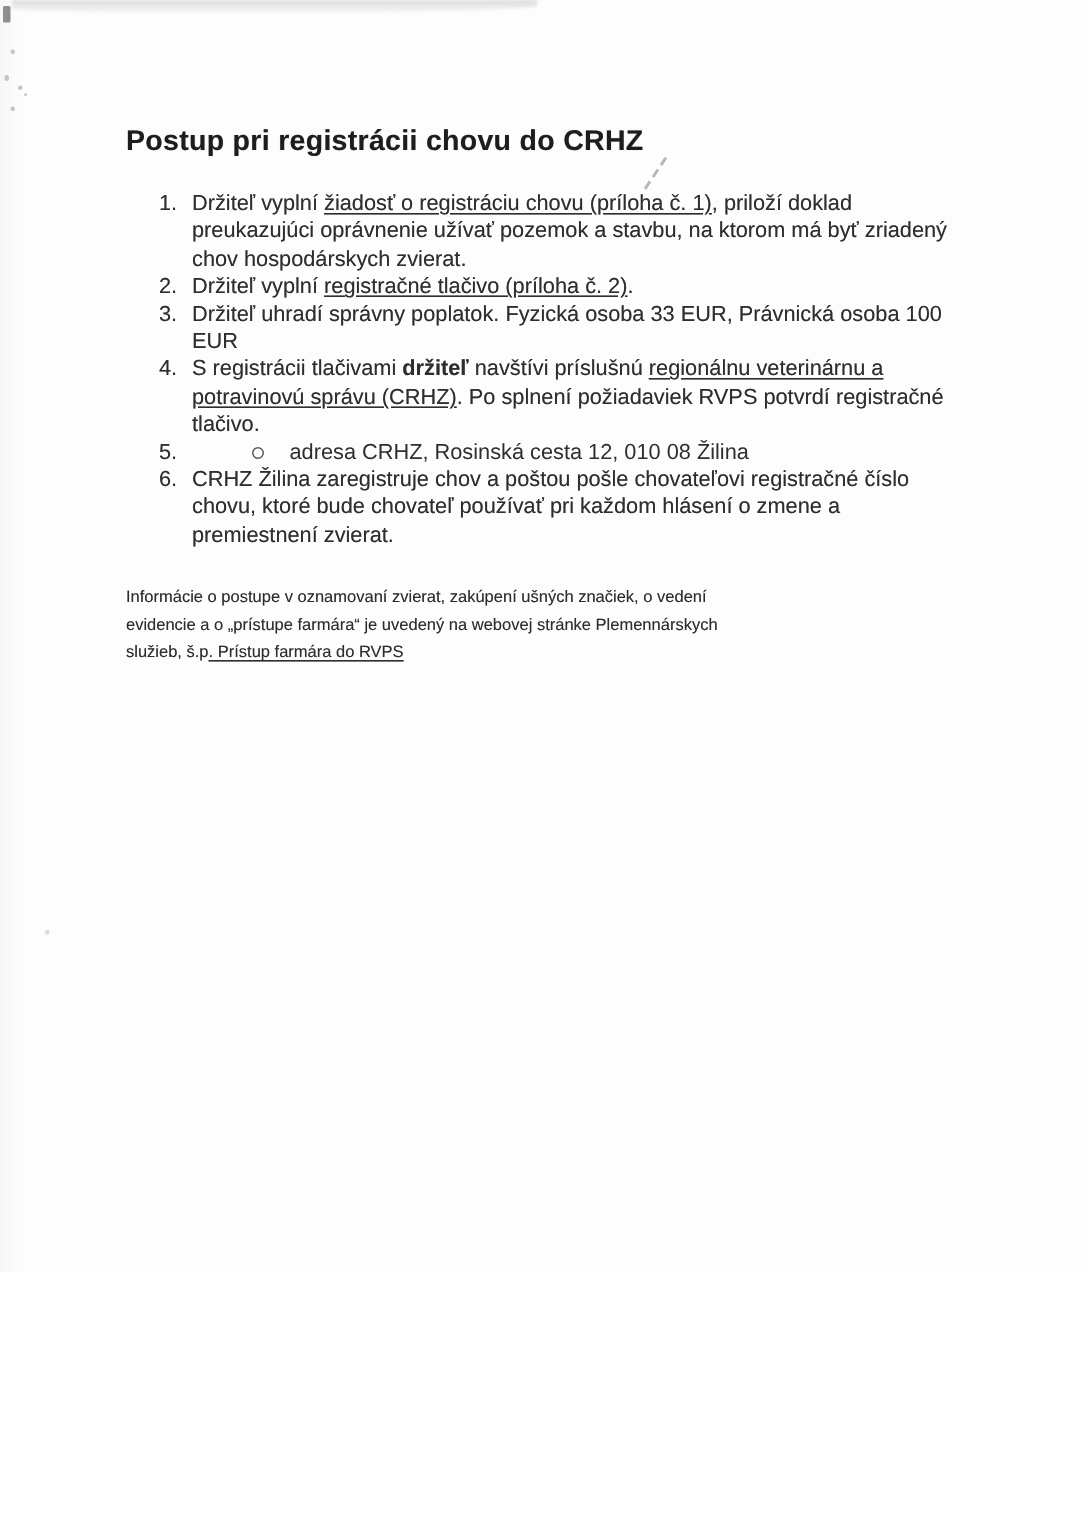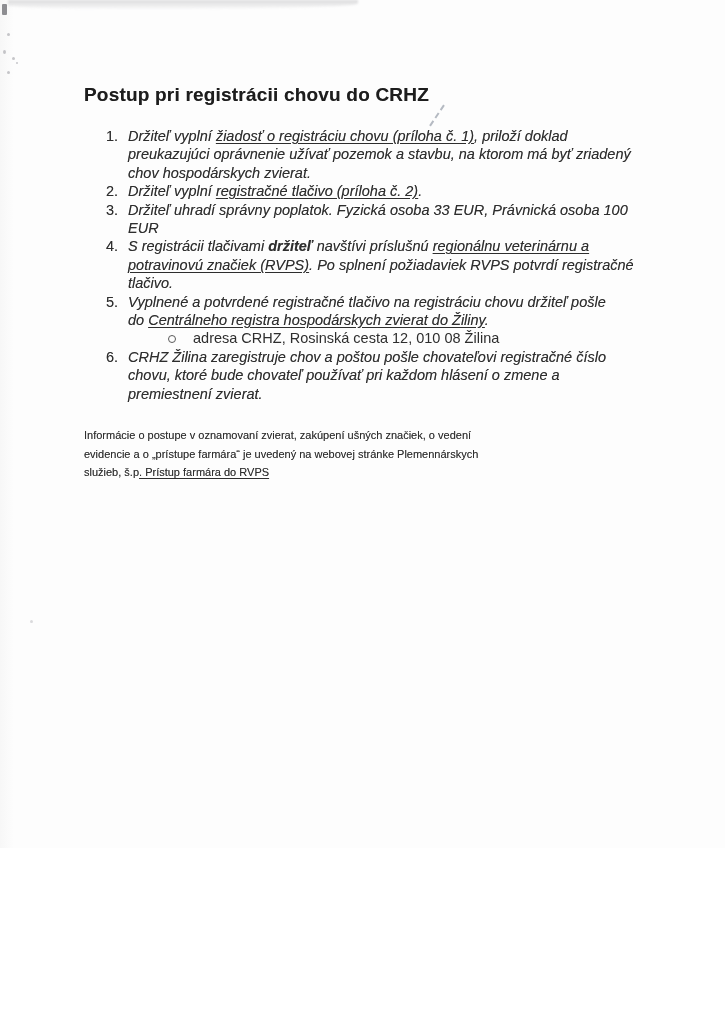--- a/index.html
+++ b/index.html
@@ -45,21 +45,20 @@
   }
   ol.steps .num {
     flex: none;
     width: 22px;
     margin-left: 22px;
     text-shadow: 0 0 0.4px rgba(0,0,0,0.4);
   }
   ol.steps .step-body { flex: 1; }
   ol.steps .step-text {
     text-shadow: 0 0 0.4px rgba(0,0,0,0.4);
-    font-style: italic;
   }
   .u { text-decoration: underline; text-underline-offset: 2px; }
   .b { font-weight: bold; }
   .subline {
     display: flex;
     align-items: center;
     margin-left: 40px;
     line-height: 18.4px;
     text-align: center;
   }
@@ -149,27 +148,26 @@
       </li>
       <li>
         <span class="num">3.</span>
         <div class="step-body">
           <div class="step-text"><span>Držiteľ uhradí správny poplatok. Fyzická osoba 33 EUR, Právnická osoba 100</span><br><span>EUR</span></div>
         </div>
       </li>
       <li>
         <span class="num">4.</span>
         <div class="step-body">
-          <div class="step-text"><span>S registrácii tlačivami </span><span class="b">držiteľ</span><span> navštívi príslušnú </span><span class="u">regionálnu veterinárnu a</span><br><span class="u">potravinovú značiek (RVPS)</span><span>. Po splnení požiadaviek RVPS potvrdí registračné</span><br><span>tlačivo.</span></div>
+          <div class="step-text"><span>S registrácii tlačivami </span><span class="b">držiteľ</span><span> navštívi príslušnú </span><span class="u">regionálnu veterinárnu a</span><br><span class="u">potravinovú správu (CRHZ)</span><span>. Po splnení požiadaviek RVPS potvrdí registračné</span><br><span>tlačivo.</span></div>
         </div>
       </li>
       <li>
         <span class="num">5.</span>
         <div class="step-body">
-          <div class="step-text"><span>Vyplnené a potvrdené registračné tlačivo na registráciu chovu držiteľ pošle</span><br><span>do </span><span class="u">Centrálneho registra hospodárskych zvierat do Žiliny</span><span>.</span></div>
           <div class="subline">
             <span class="sub-bullet"></span>
             <span>adresa CRHZ, Rosinská cesta 12, 010 08 Žilina</span>
           </div>
         </div>
       </li>
       <li>
         <span class="num">6.</span>
         <div class="step-body">
           <div class="step-text"><span>CRHZ Žilina zaregistruje chov a poštou pošle chovateľovi registračné číslo</span><br><span>chovu, ktoré bude chovateľ používať pri každom hlásení o zmene a</span><br><span>premiestnení zvierat.</span></div>

